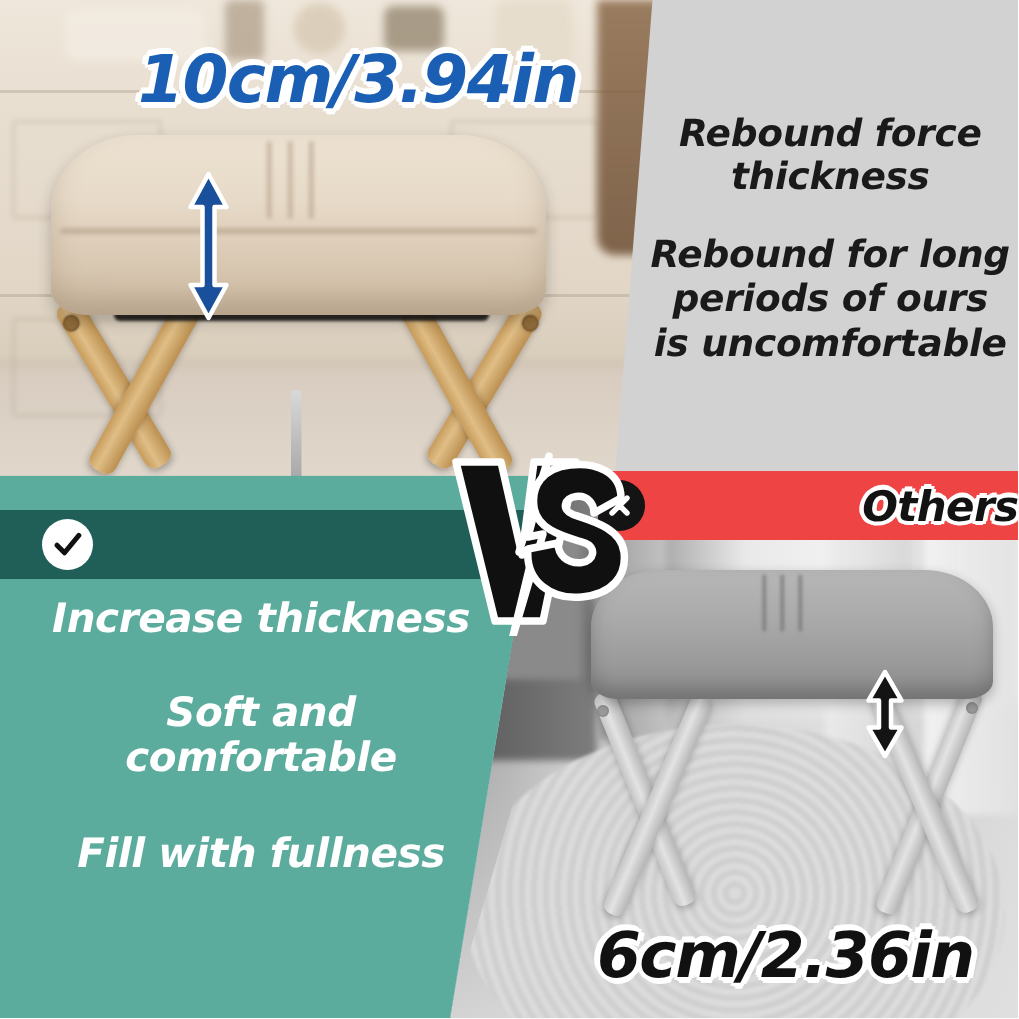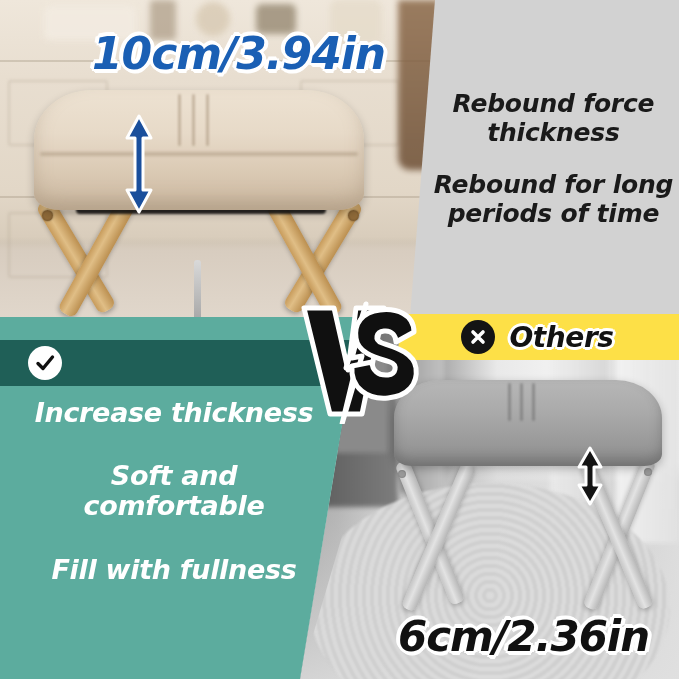--- a/index.html
+++ b/index.html
@@ -90,23 +90,23 @@
   .pivot-g{position:absolute;width:8px;height:8px;border-radius:50%;
     background:radial-gradient(circle,#9a9a9a 40%,#747474 100%);}
 
   
   .arrow{position:absolute;}
 
   
   #band-ours{position:absolute;left:0;top:340px;width:352px;height:46px;background:#1f5f57;
      clip-path:polygon(0 0,352px 0,344px 46px,0 46px);
      display:flex;align-items:center;padding-left:28px;box-sizing:border-box;}
-  #band-others{position:absolute;left:396px;top:314px;width:283px;height:46px;background:#fde047;
+  #band-others{position:absolute;left:396px;top:314px;width:283px;height:46px;background:#ef4444;
      clip-path:polygon(8px 0,283px 0,283px 46px,0 46px);
-     display:flex;align-items:center;justify-content:center;box-sizing:border-box;}
+     display:flex;align-items:center;justify-content:space-between;box-sizing:border-box;}
 
   .badge{width:34px;height:34px;border-radius:50%;flex:0 0 auto;
      display:flex;align-items:center;justify-content:center;}
   .badge-check{background:#ffffff;}
   .badge-x{background:#141414;}
 
   .bandlabel{font-weight:bold;font-style:italic;font-size:28px;color:#121212;
      margin-left:14px;letter-spacing:-.4px;
      text-shadow:
        -2px -2px 0 #fff, 2px -2px 0 #fff, -2px 2px 0 #fff, 2px 2px 0 #fff,
@@ -170,21 +170,22 @@
 
     <div id="dim-ours">10cm/3.94in</div>
   </div>
 
   <div class="quad" id="tr"></div>
   <div id="tr-text">
     <div class="grayline">Rebound force</div>
     <div class="grayline">thickness</div>
     <div class="gap"></div>
     <div class="grayline">Rebound for long</div>
-    <div class="grayline">periods of time</div>
+    <div class="grayline">periods of ours</div>
+    <div class="grayline">is uncomfortable</div>
   </div>
 
   <div class="quad" id="br">
     <div class="curtain" style="left:20px;top:0;width:78px;height:190px;background:linear-gradient(to right,#5f5f5f,#7d7d7d);"></div>
     <div class="curtain" style="left:98px;top:0;width:46px;height:176px;background:linear-gradient(to right,#9a9a9a,#c2c2c2);"></div>
     <div class="curtain" style="left:250px;top:0;width:58px;height:208px;background:linear-gradient(to right,#ededed,#d4d4d4);opacity:.8;"></div>
     <div class="curtain" style="left:316px;top:0;width:63px;height:226px;background:linear-gradient(to right,#f6f6f6,#e2e2e2);opacity:.85;"></div>
     <div class="curtain" style="left:34px;top:40px;width:54px;height:96px;background:#8a8a8a;border-radius:3px;"></div>
   </div>
   <div id="rug"></div>

